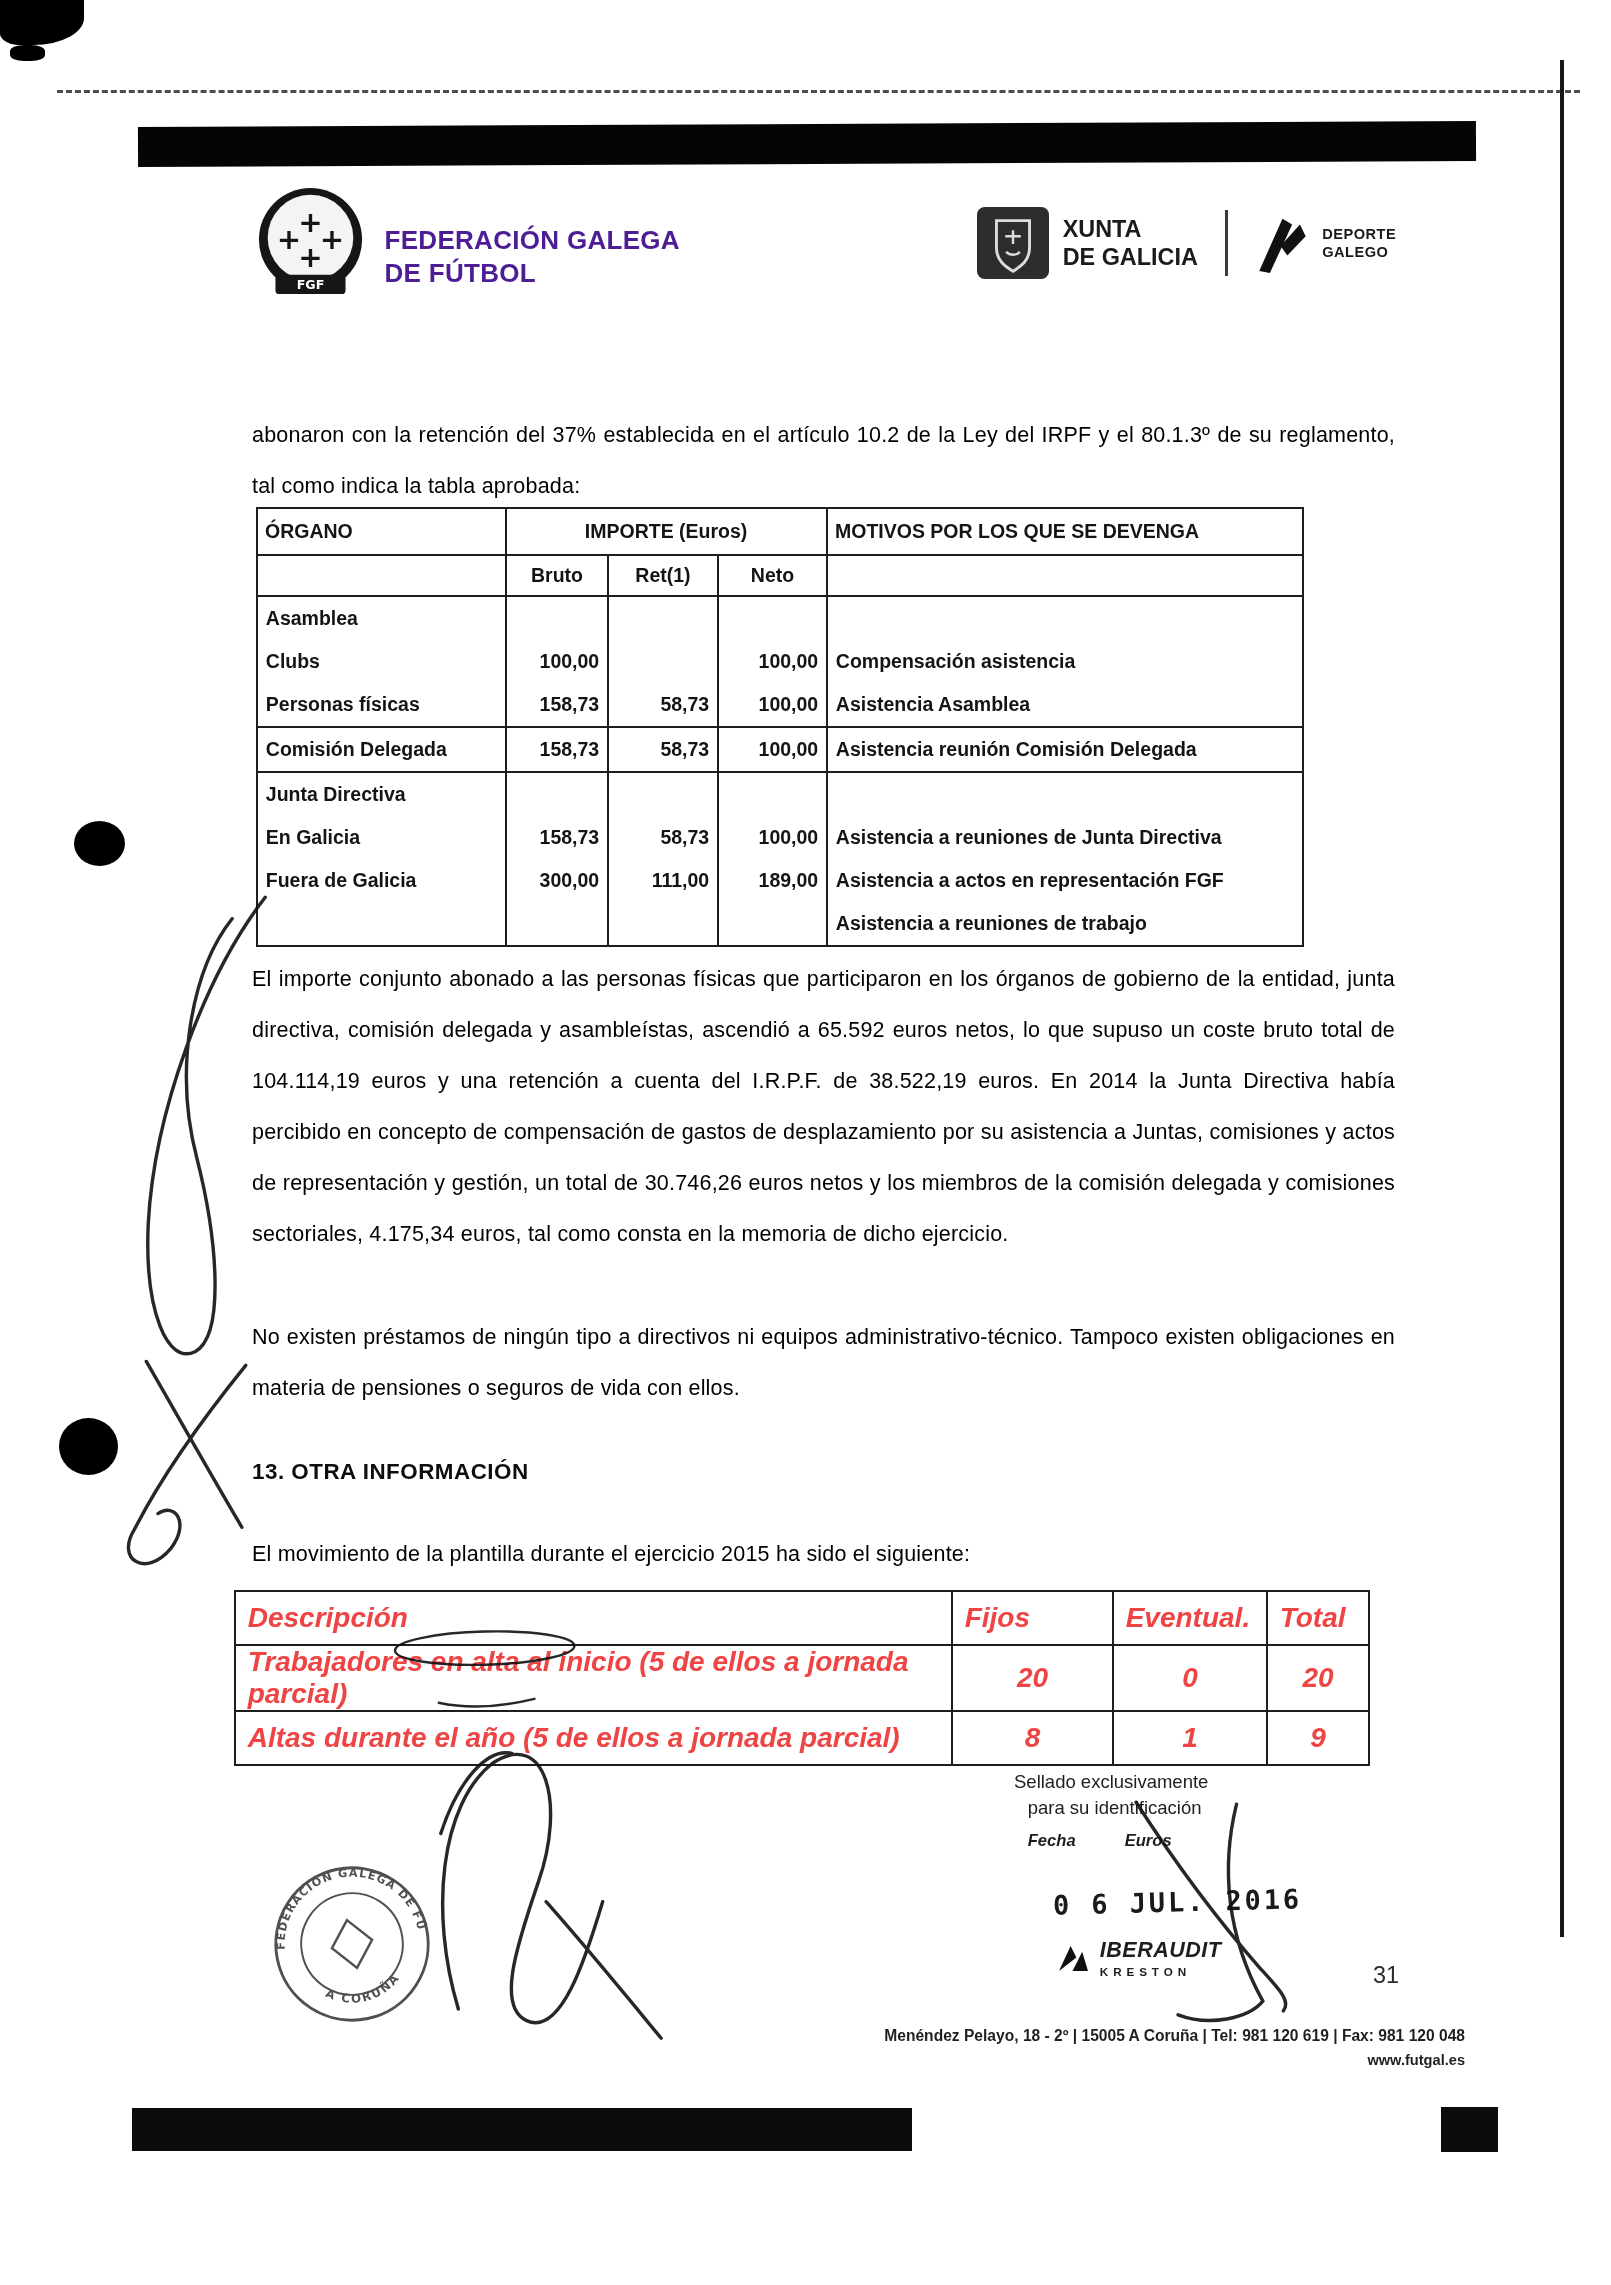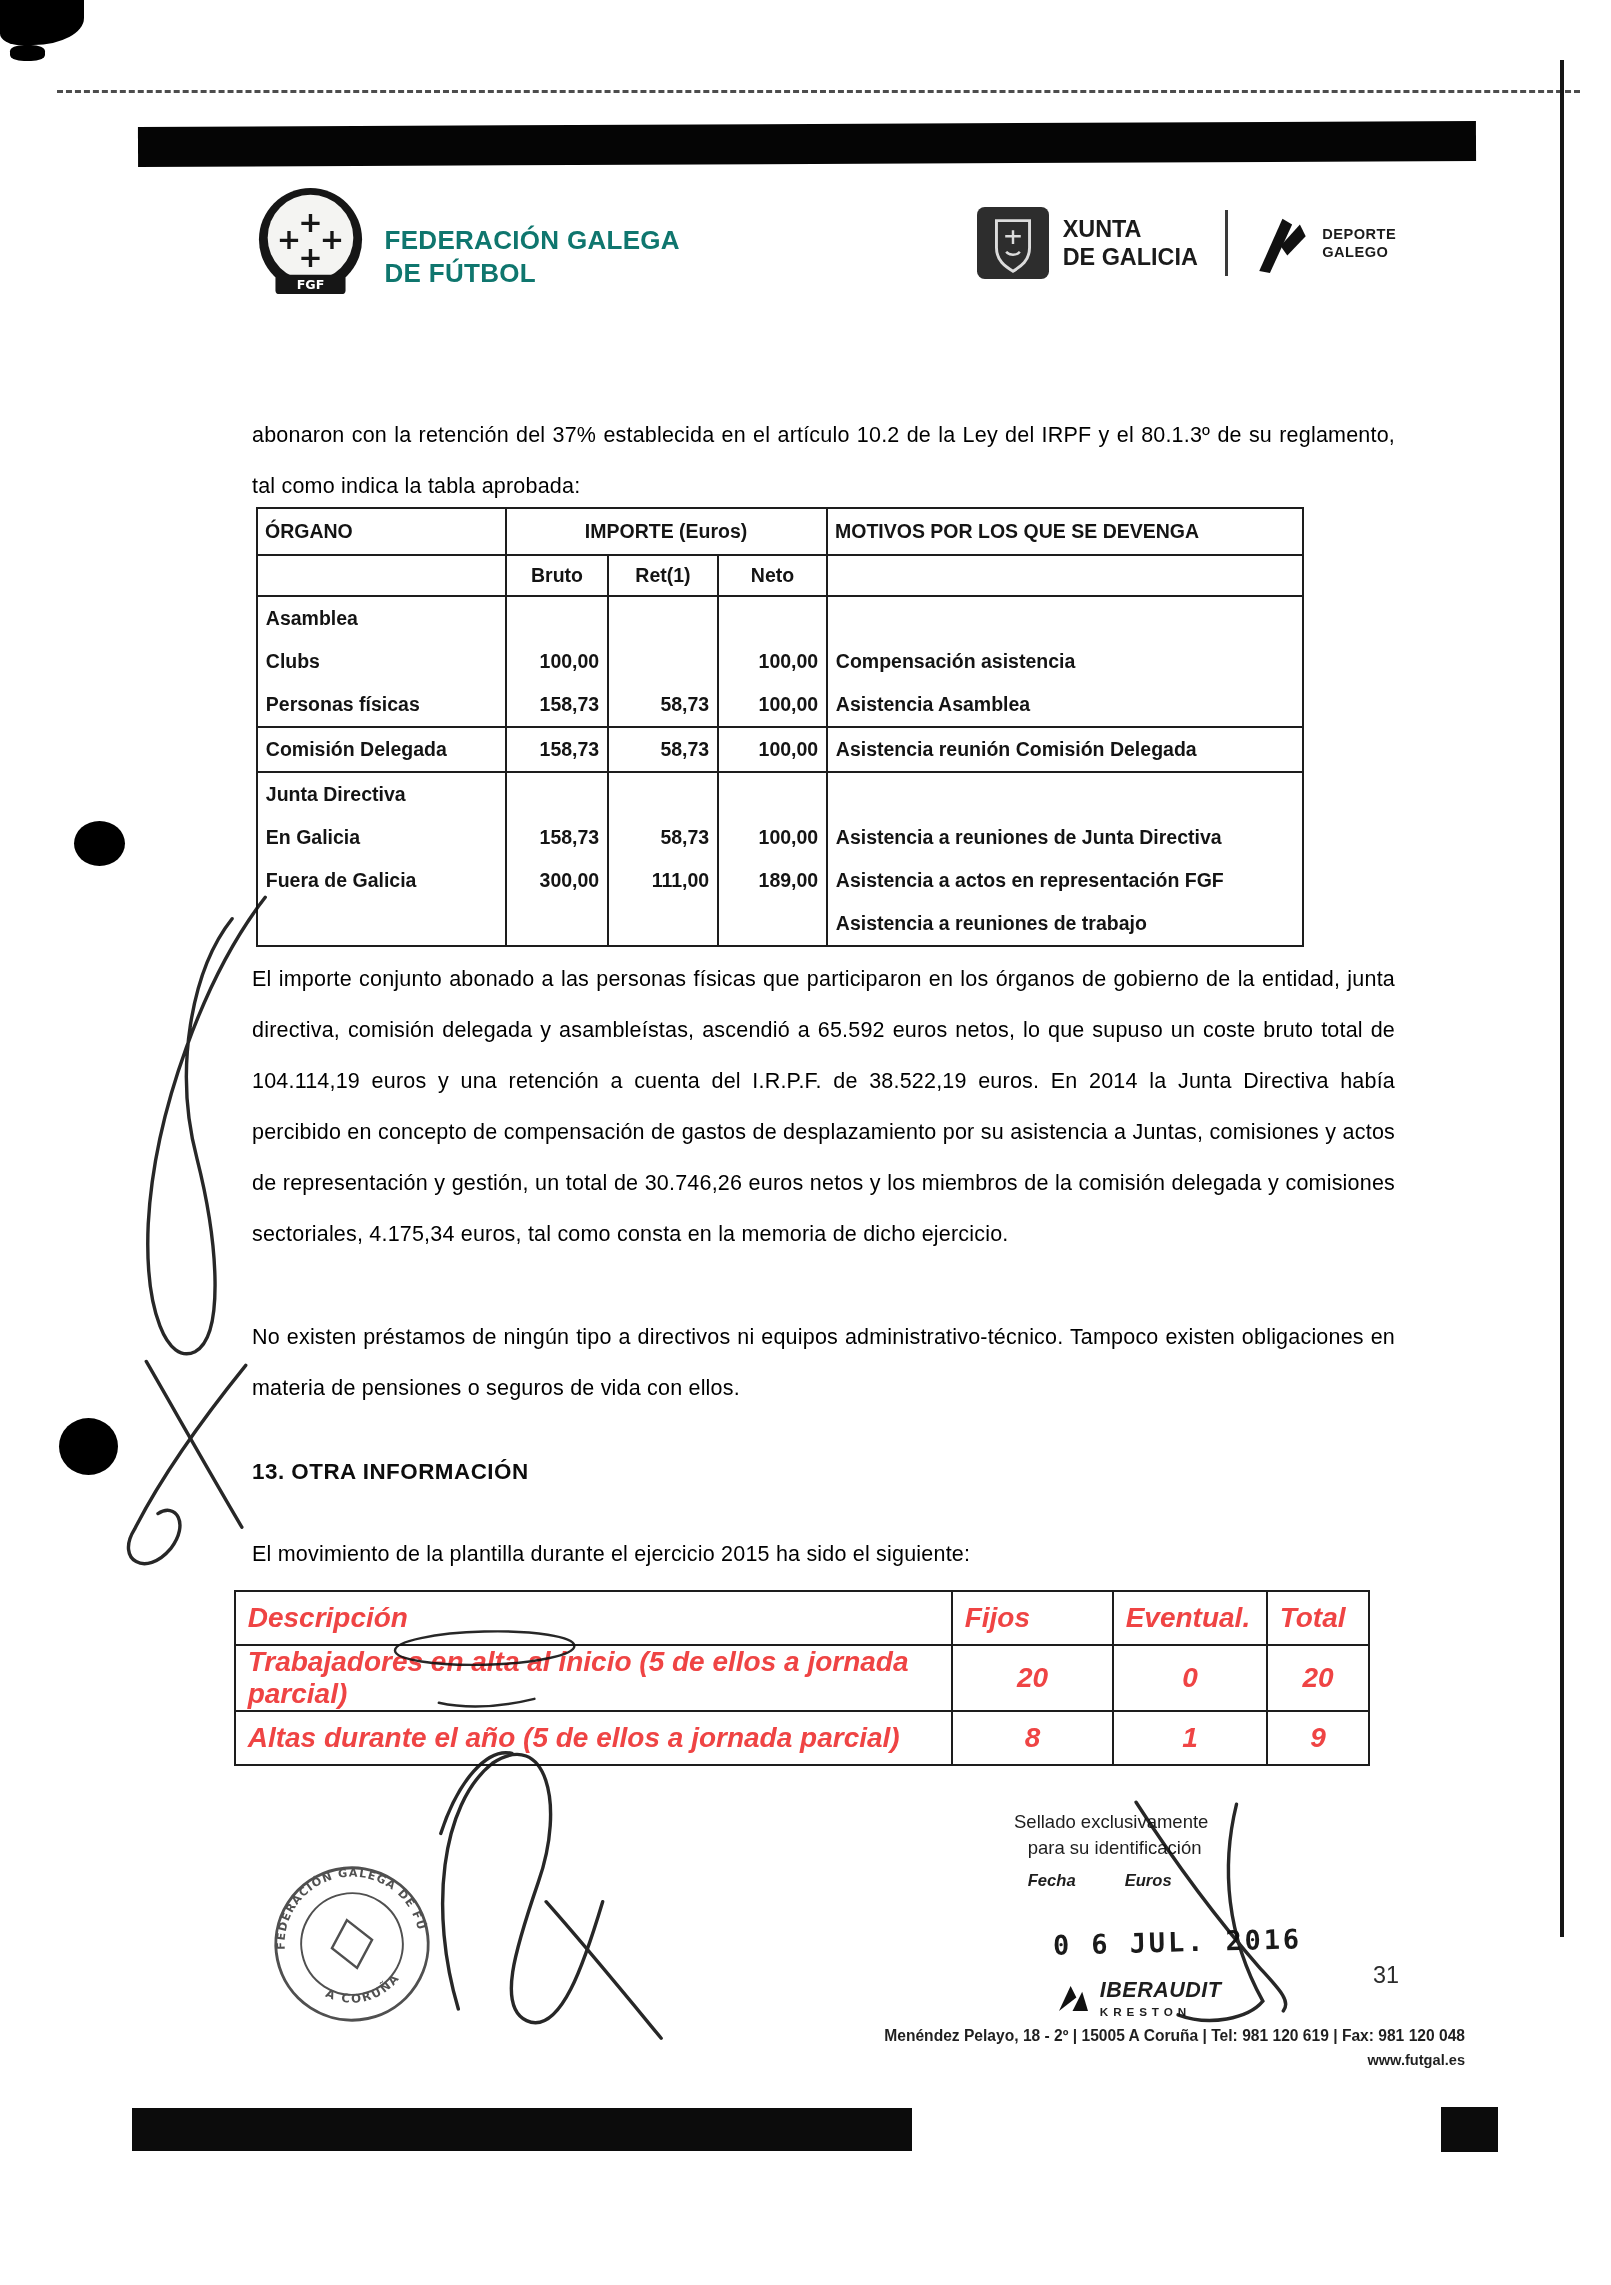--- a/index.html
+++ b/index.html
@@ -14,21 +14,21 @@
   .dash-top{position:absolute;left:57px;top:90px;width:1523px;border-top:3.4px dashed #4d4d4d;}
   .bar-top{position:absolute;left:138px;top:124px;width:1338px;height:40px;background:#050505;transform:rotate(-0.25deg);}
   .edge-right{position:absolute;left:1560px;top:60px;width:3.9px;height:1877px;background:#161616;}
   .punch1{position:absolute;left:74px;top:821px;width:51px;height:45px;border-radius:50%;background:#000;}
   .punch2{position:absolute;left:59px;top:1418px;width:59px;height:57px;border-radius:50%;background:#000;}
   .bar-bottom{position:absolute;left:132px;top:2108px;width:780px;height:43px;background:#0c0c0c;}
   .bar-bottom2{position:absolute;left:1441px;top:2107px;width:57px;height:45px;background:#0c0c0c;}
 
   
   .fgf-brand{position:absolute;left:256px;top:185px;display:flex;gap:19.5px;}
-  .fgf-name{padding-top:39px;font-size:26px;font-weight:700;line-height:33px;letter-spacing:0.3px;color:#0f766e;}
+  .fgf-name{padding-top:39px;font-size:26px;font-weight:700;line-height:33px;letter-spacing:0.3px;color:#4c1d95;}
   .gov-brand{position:absolute;left:977px;top:207px;display:flex;align-items:center;gap:13.7px;}
   .xunta-name{font-size:23.4px;font-weight:700;line-height:28px;color:#1b1b1b;}
   .sep-line{width:2.9px;height:66px;background:#3a3a3a;margin:0 13.7px;}
   .deporte-name{font-size:14.6px;font-weight:700;line-height:18.5px;letter-spacing:0.5px;color:#1b1b1b;}
 
   
   .para{position:absolute;left:252px;width:1143px;font-size:21.5px;line-height:51px;color:#000000;text-align:justify;margin:0;letter-spacing:0.2px;}
   .intro{top:410px;}
   .p1{top:954px;}
   .p2{top:1312px;}
@@ -47,21 +47,21 @@
   .t1 .c-num{text-align:right;}
 
   
   .t2{position:absolute;left:234px;top:1590px;width:1134px;border-collapse:collapse;table-layout:fixed;
       font-size:28px;font-weight:700;color:#ef4444;border:2.9px solid #1d1d1d;font-style:italic;}
   .t2 th,.t2 td{border:2.4px solid #1d1d1d;height:52px;padding:0 11.7px;vertical-align:middle;text-align:left;}
   .t2 th{border-bottom-width:2.9px;}
   .t2 .c-num{text-align:center;}
 
   
-  .stamp-area{position:absolute;left:1014px;top:1769px;width:322px;color:#1e1e1e;margin-top:40px;}
+  .stamp-area{position:absolute;left:1014px;top:1769px;width:322px;color:#1e1e1e;}
   .sellado1{font-size:18.5px;line-height:26px;}
   .sellado2{font-size:18.5px;line-height:26px;padding-left:13.7px;}
   .fefi{display:flex;gap:49px;margin-top:9.8px;padding-left:13.7px;font-size:16.6px;font-style:italic;font-weight:700;}
   .date-stamp{margin-top:35px;margin-left:39px;font-family:"DejaVu Sans Mono",monospace;font-size:27px;font-weight:700;letter-spacing:2.9px;transform:rotate(-1.5deg);color:#1a1a1a;}
   .auditor-row{display:flex;align-items:center;gap:9.8px;margin-top:21.5px;margin-left:43px;}
   .auditor-name{font-size:21.5px;font-weight:700;font-style:italic;letter-spacing:0.5px;}
   .auditor-sub{font-size:11.7px;font-weight:700;letter-spacing:4.9px;margin-top:2px;}
   .page-num{position:absolute;left:1373px;top:1962px;font-size:23.4px;color:#2b2b2b;}
 
   .round-stamp{position:absolute;left:269px;top:1861px;width:166px;height:166px;transform:rotate(-12deg);opacity:.82;}

